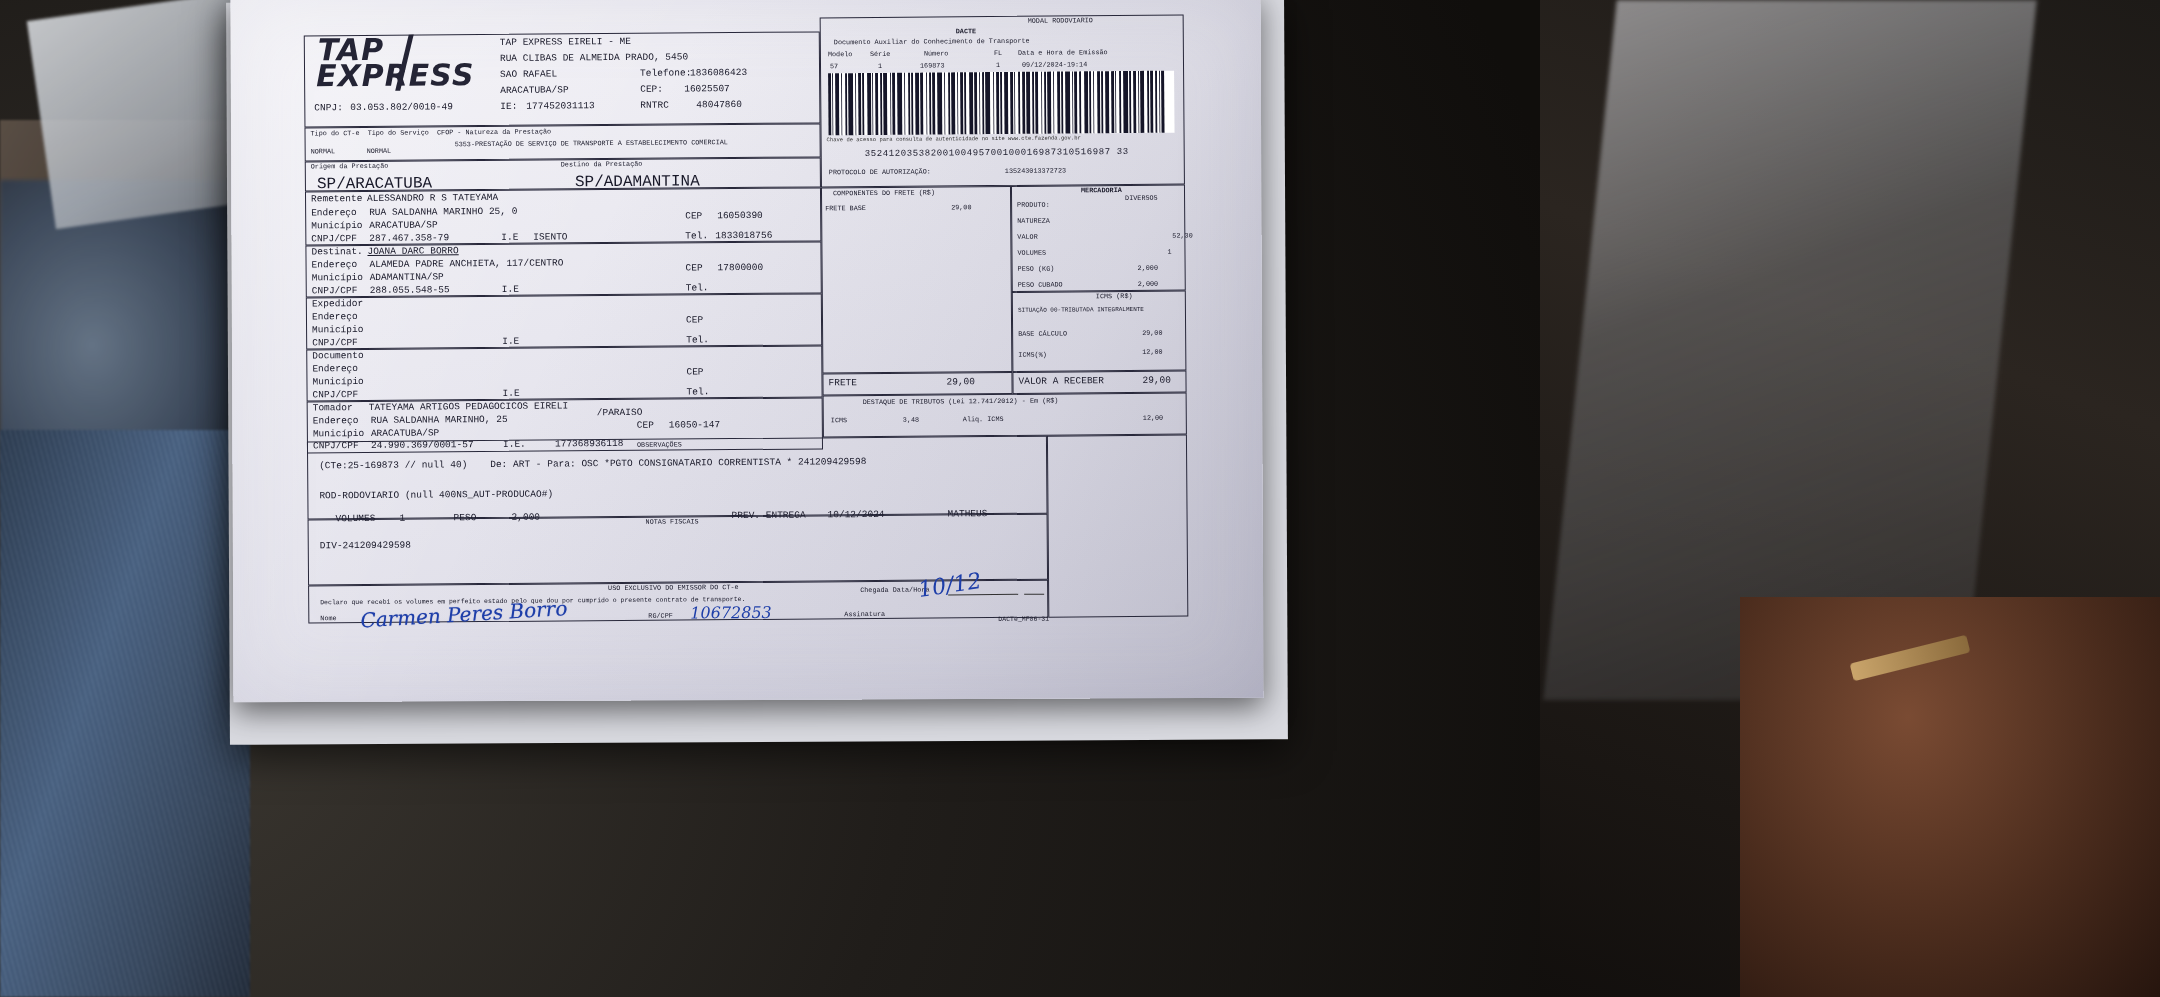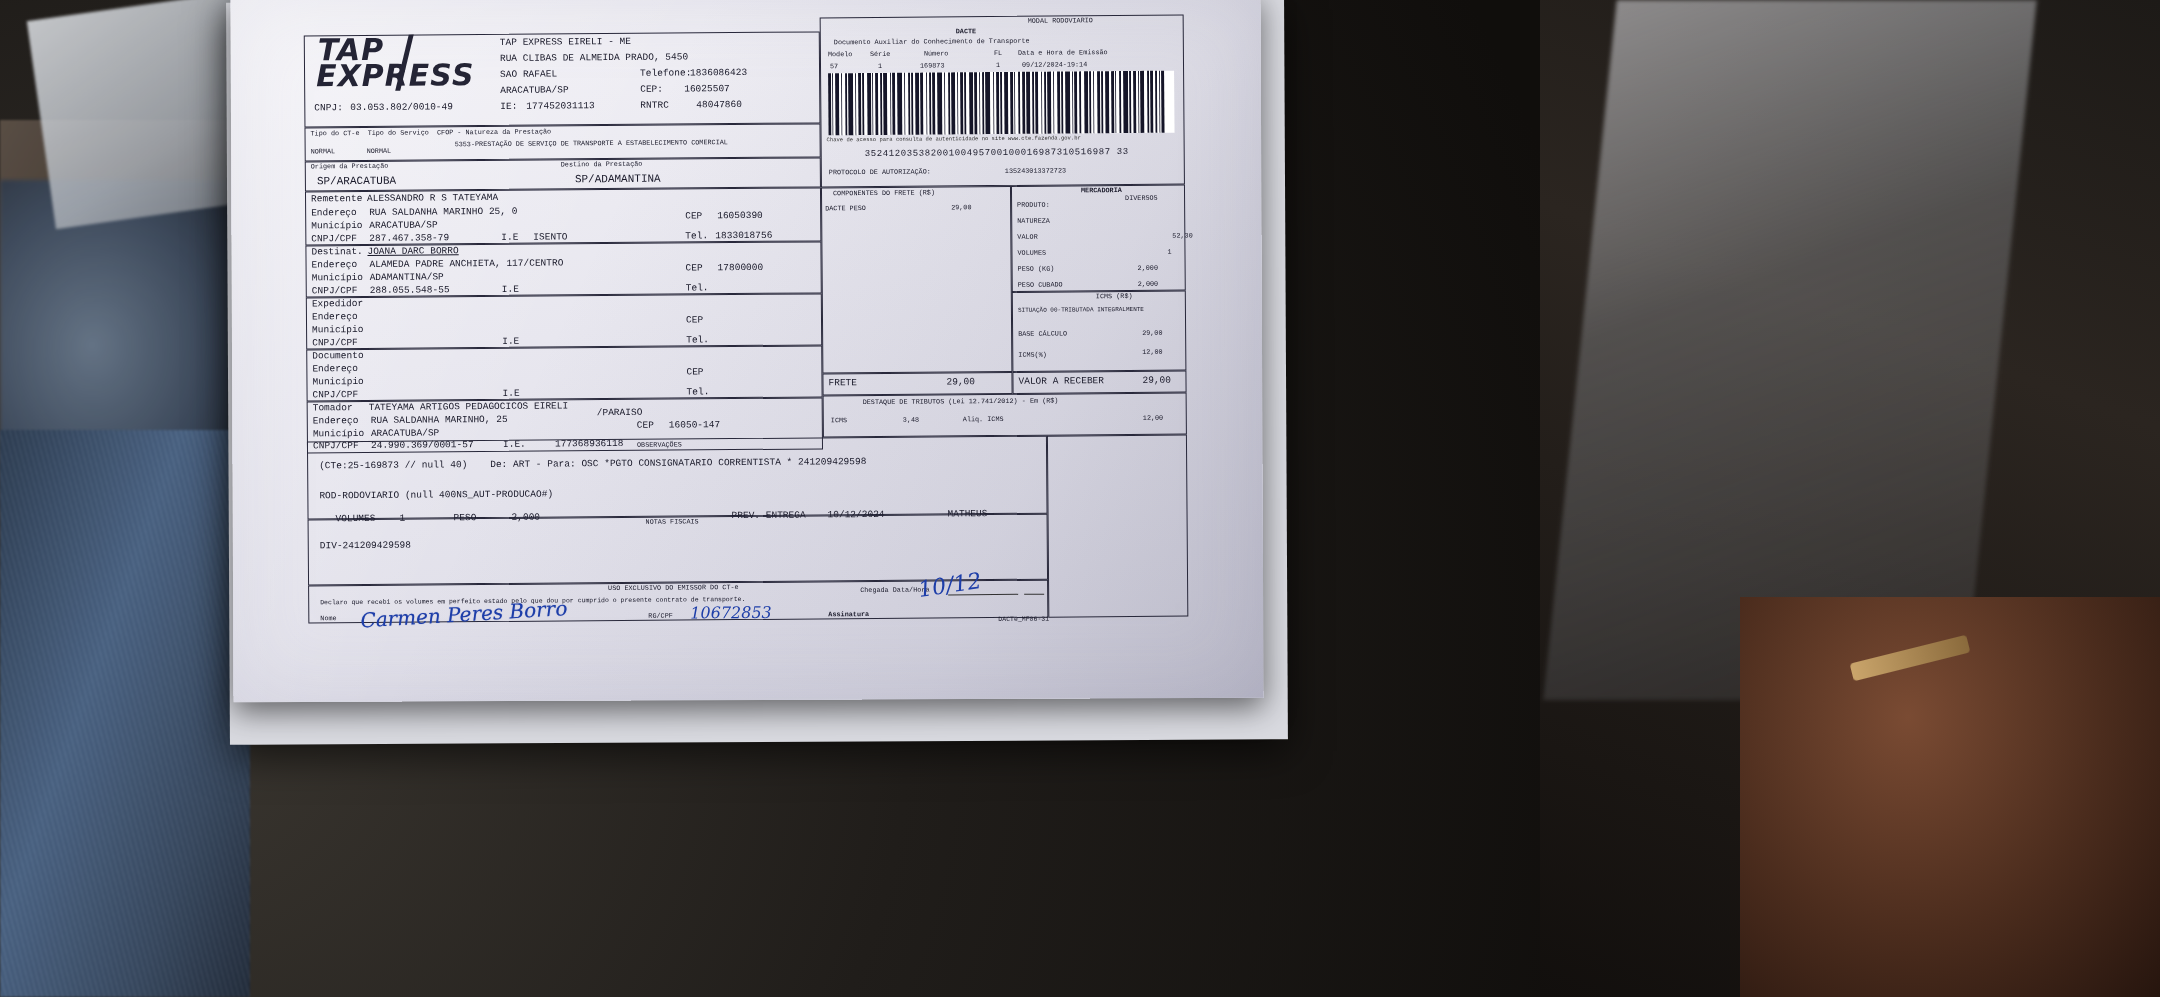--- a/index.html
+++ b/index.html
@@ -53,21 +53,21 @@
   
   .doc{position:absolute;left:306px;top:18px;width:880px;height:604px;
     color:#1b1b2b;font-size:9.5px;line-height:1.15;
     transform:rotate(-0.45deg);
     filter:contrast(1.02);
   }
   .box{position:absolute;border:1px solid #2a2a3c;box-sizing:border-box;}
   .t{position:absolute;white-space:pre;}
   .b{font-weight:bold;}
   .xs{font-size:6.8px;}
-  .md{font-size:11px;}
+  .md{font-size:16px;}
 
   
   .logo{position:absolute;left:12px;top:12px;width:180px;height:60px;}
   .logo .l1,.logo .l2{position:absolute;font-family:"DejaVu Sans", sans-serif;
     font-weight:bold;font-style:italic;color:#262636;letter-spacing:1px;}
   .logo .l1{top:0;left:2px;font-size:30px;}
   .logo .l2{top:26px;left:0;font-size:30px;}
   .logo .slash{position:absolute;left:86px;top:2px;width:5px;height:56px;background:#262636;transform:skewX(-14deg);}
 
   
@@ -369,21 +369,21 @@
         <i style="width:1px;background:#fff"></i>
       <i style="width:3px"></i>
     </div>
     <div class="t" style="left:522px;top:120px;font-size:5.5px;color:#333;">Chave de acesso para consulta de autenticidade no site www.cte.fazenda.gov.br</div>
     <div class="t" style="left:560px;top:132px;font-size:9px;letter-spacing:.6px;">35241203538200100495700100016987310516987 33</div>
     <div class="t xs" style="left:524px;top:152px;">PROTOCOLO DE AUTORIZAÇÃO:</div>
     <div class="t xs" style="left:700px;top:152px;">135243013372723</div>
 
     <div class="box" style="left:516px;top:170px;width:190px;height:186px;"></div>
     <div class="t xs" style="left:528px;top:173px;">COMPONENTES DO FRETE (R$)</div>
-    <div class="t xs" style="left:520px;top:188px;">DACTE PESO</div>
+    <div class="t xs" style="left:520px;top:188px;">FRETE BASE</div>
     <div class="t xs" style="left:646px;top:188px;">29,00</div>
     <div class="box" style="left:516px;top:356px;width:190px;height:22px;"></div>
     <div class="t" style="left:522px;top:361px;">FRETE</div>
     <div class="t" style="left:640px;top:361px;">29,00</div>
 
     <div class="box" style="left:706px;top:170px;width:174px;height:106px;"></div>
     <div class="t xs" style="left:776px;top:172px;font-weight:bold;">MERCADORIA</div>
     <div class="t xs" style="left:712px;top:186px;">PRODUTO:</div>
     <div class="t xs" style="left:820px;top:180px;">DIVERSOS</div>
     <div class="t xs" style="left:712px;top:202px;">NATUREZA</div>
@@ -433,21 +433,21 @@
     <div class="t xs" style="left:338px;top:500px;">NOTAS FISCAIS</div>
     <div class="t" style="left:12px;top:520px;">DIV-241209429598</div>
 
     <div class="box" style="left:0;top:564px;width:740px;height:38px;"></div>
     <div class="t xs" style="left:300px;top:566px;">USO EXCLUSIVO DO EMISSOR DO CT-e</div>
     <div class="t" style="left:12px;top:578px;font-size:6.5px;">Declaro que recebi os volumes em perfeito estado pelo que dou por cumprido o presente contrato de transporte.</div>
     <div class="t xs" style="left:12px;top:594px;">Nome</div>
     <div class="sig" style="left:52px;top:583px;font-size:20px;">Carmen Peres Borro</div>
     <div class="t xs" style="left:340px;top:594px;">RG/CPF</div>
     <div class="hand" style="left:382px;top:586px;font-size:16px;">10672853</div>
-    <div class="t xs" style="left:520px;top:594px;font-weight:bold;">Assinatura</div>
+    <div class="t xs" style="left:536px;top:594px;">Assinatura</div>
     <div class="t xs" style="left:552px;top:570px;">Chegada Data/Hora</div>
     <div class="hand" style="left:610px;top:556px;font-size:22px;transform:rotate(-8deg);">10/12</div>
     <div class="t" style="left:690px;top:600px;font-size:6.5px;">DACTe_MF06-31</div>
 
     <div style="position:absolute;left:640px;top:578px;width:70px;height:1px;background:#333;"></div>
     <div style="position:absolute;left:716px;top:578px;width:20px;height:1px;background:#333;"></div>
   </div>
 </div>
 
 </body></html>

